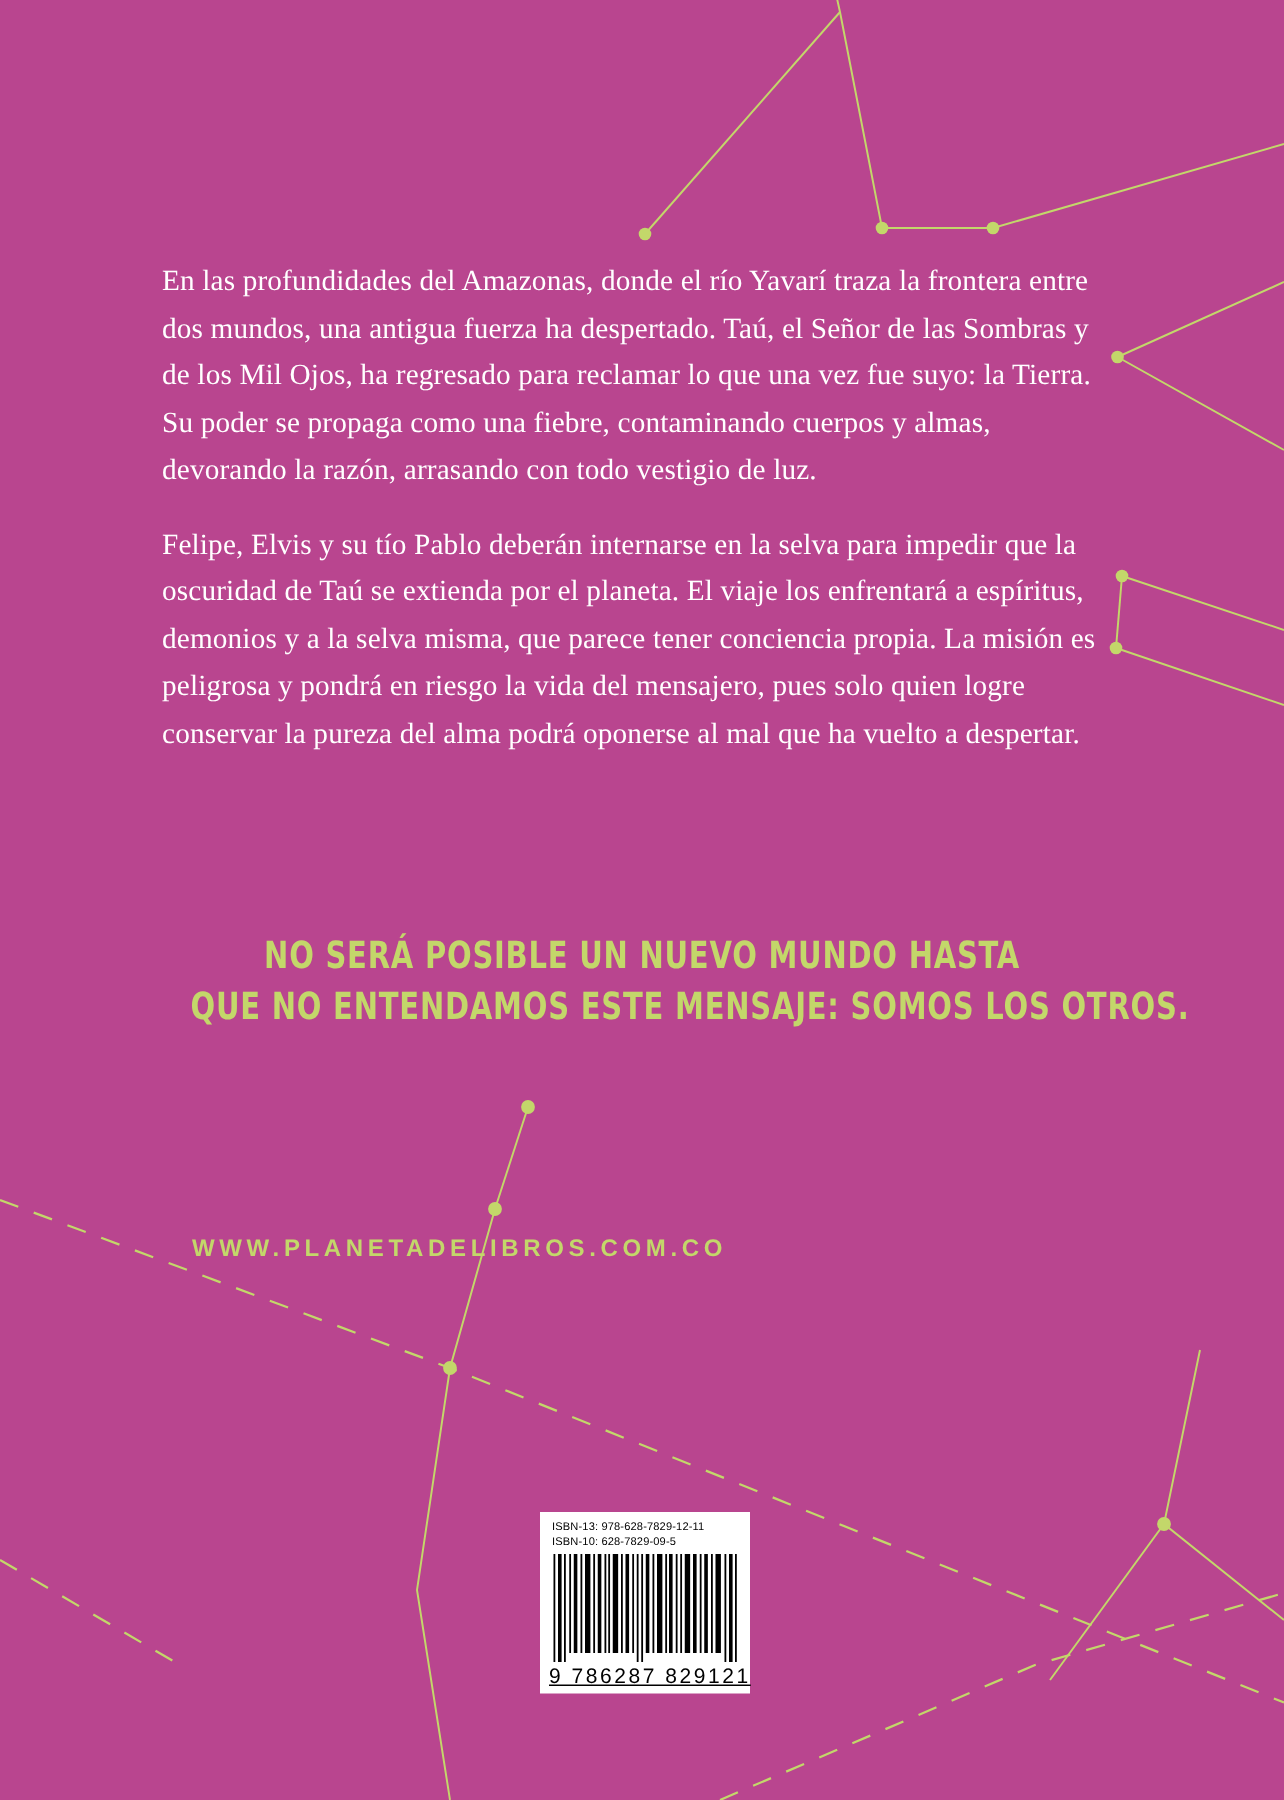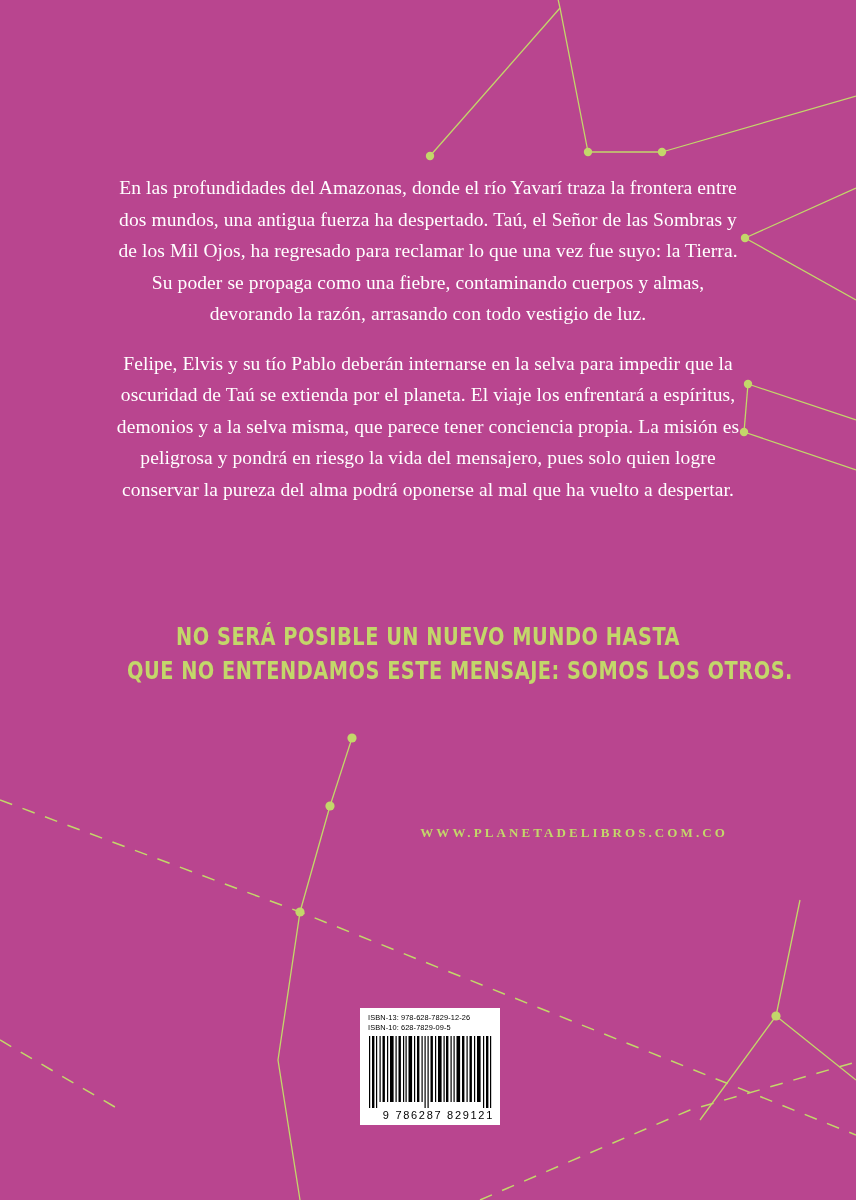--- a/index.html
+++ b/index.html
@@ -32,21 +32,20 @@
     position: absolute;
     inset: 0;
     width: 856px;
     height: 1200px;
   }
   .blurb {
     position: absolute;
     left: 108px;
     top: 172px;
     width: 640px;
-    text-align: center;
     color: #ffffff;
     font-family: "Liberation Serif", serif;
     font-size: 19.5px;
     line-height: 31.5px;
     letter-spacing: 0.1px;
   }
   .blurb p {
     margin: 0 0 18px 0;
   }
   .blurb p:last-child {
@@ -70,24 +69,24 @@
   }
   .tagline .line {
     display: block;
     white-space: nowrap;
   }
   .urls {
     position: absolute;
     left: 128px;
     top: 822px;
     width: 600px;
-    text-align: right;
+    text-align: left;
     color: #c3d76a;
-    font-family: Liberation Serif, serif;
-    font-size: 13px;
+    font-family: Liberation Sans, sans-serif;
+    font-size: 16px;
     line-height: 22px;
     letter-spacing: 3.1px;
     font-weight: bold;
     text-transform: uppercase;
   }
   .urls .line {
     display: block;
     white-space: nowrap;
   }
   .isbn-block {
@@ -113,26 +112,27 @@
     white-space: nowrap;
   }
   .barcode {
     margin-top: 4px;
     height: 72px;
     width: 128px;
     display: block;
   }
   .barcode-digits {
     font-family: "Liberation Sans", sans-serif;
-    font-size: 11px;
+    font-size: 14px;
     letter-spacing: 1.7px;
     color: #000000;
     text-align: right;
     margin-top: 1px;
     white-space: nowrap;
+    text-decoration: underline;
   }
 </style>
 </head>
 <body>
 
 <div id="back-cover">
 
   <svg id="constellation-layer" viewBox="0 0 856 1200" width="856" height="1200" xmlns="http://www.w3.org/2000/svg">
     <g stroke="#c3d76a" stroke-width="1.3" fill="none">
 
@@ -183,21 +183,21 @@
       <span class="line">NO SERÁ POSIBLE UN NUEVO MUNDO HASTA</span>
       <span class="line">QUE NO ENTENDAMOS ESTE MENSAJE: SOMOS LOS OTROS.</span>
     </div>
 
     <div class="urls">
       <span class="line">WWW.PLANETADELIBROS.COM.CO</span>
     </div>
 
     <div class="isbn-block">
       <div class="isbn-lines">
-        <span>ISBN-13: 978-628-7829-12-26</span>
+        <span>ISBN-13: 978-628-7829-12-11</span>
         <span>ISBN-10: 628-7829-09-5</span>
       </div>
       <svg class="barcode" viewBox="0 0 128 72" width="128" height="72" xmlns="http://www.w3.org/2000/svg">
         <rect x="0" y="0" width="128" height="72" fill="#ffffff"></rect>
         <g fill="#000000">
           <rect x="3" y="0" width="1.2" height="72"></rect>
           <rect x="6" y="0" width="2.4" height="72"></rect>
           <rect x="10" y="0" width="1.2" height="72"></rect>
           <rect x="13.5" y="0" width="1.2" height="66"></rect>
           <rect x="16.5" y="0" width="2.4" height="66"></rect>

